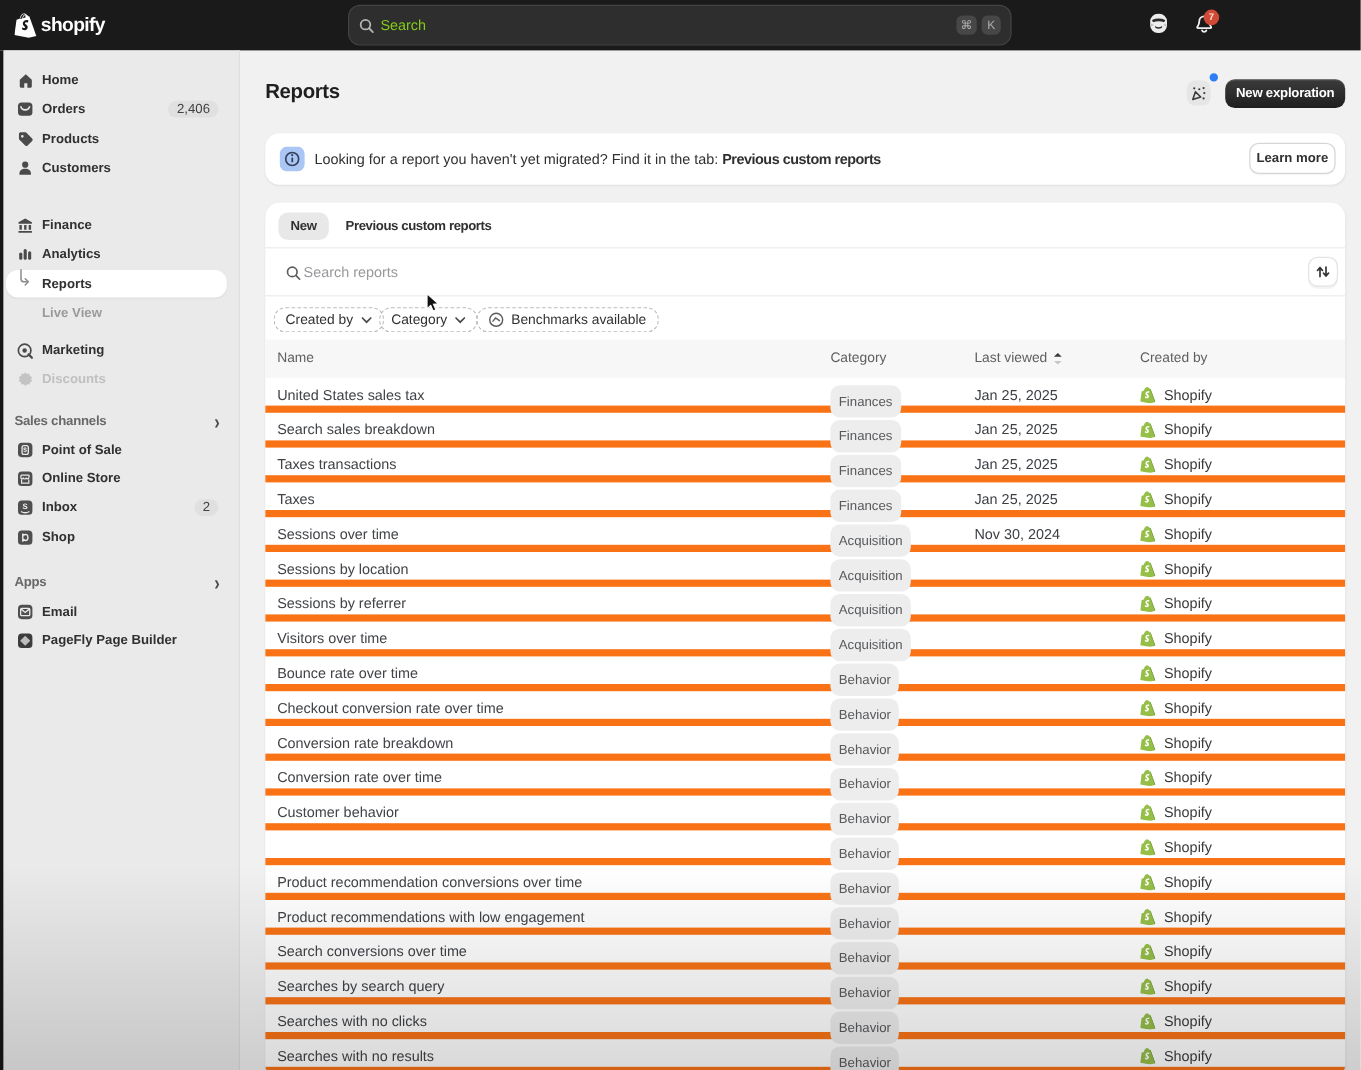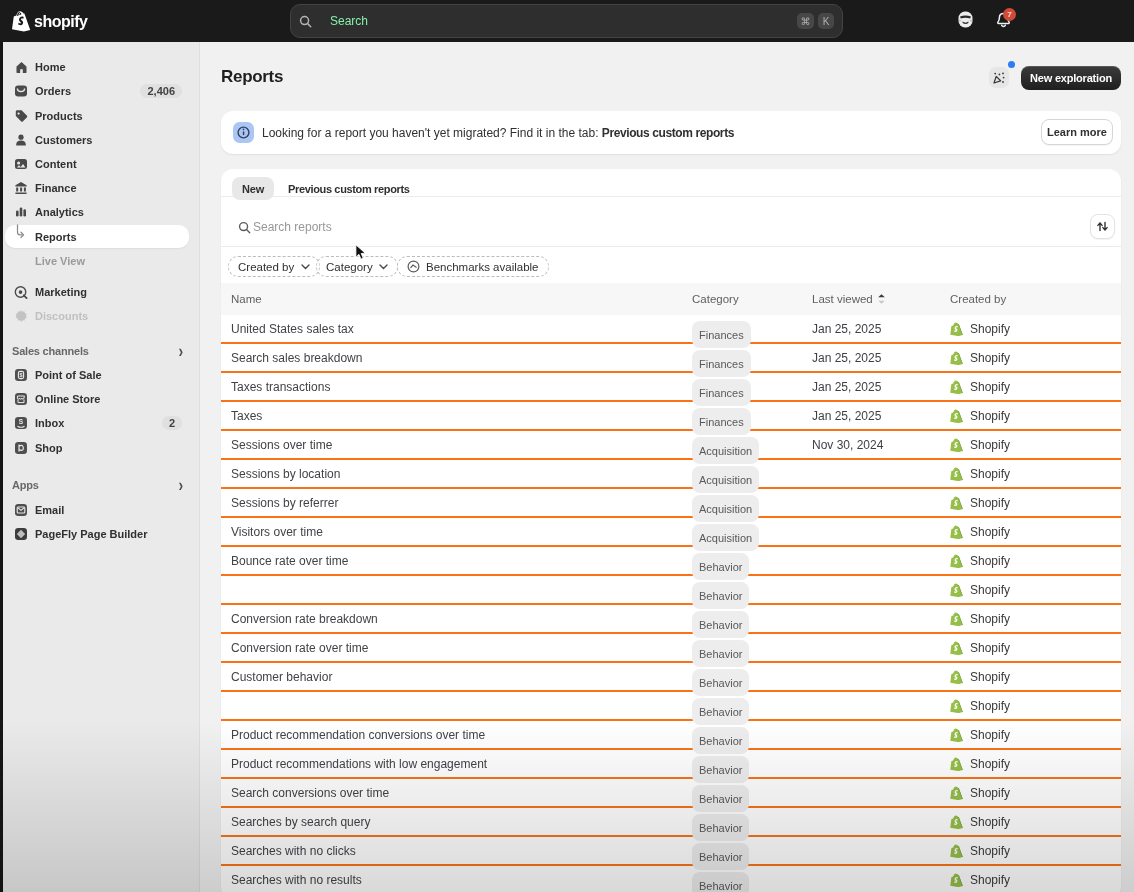--- a/index.html
+++ b/index.html
@@ -5,60 +5,60 @@
   * { margin:0; padding:0; box-sizing:border-box; }
   html,body { width:1134px; height:892px; overflow:hidden; }
   body { font-family:"Liberation Sans", sans-serif; background:#f1f1f1; position:relative; }
   .abs { position:absolute; }
 
   
   #topbar { position:absolute; left:0; top:0; width:1134px; height:42px; background:#1a1a1a; }
   #logo { position:absolute; left:12px; top:11px; display:flex; align-items:center; }
   #logoword { color:#fff; font-size:16px; font-weight:bold; margin-left:3px; letter-spacing:-0.5px; }
   #searchbox { position:absolute; left:290px; top:4px; width:553px; height:34px; background:#2e2e2e; border:1px solid #434343; border-radius:10px; display:flex; align-items:center; padding:0 8px; }
-  #searchbox .stext { color:#86efac; font-size:12px; margin-left:18px; flex:1; }
+  #searchbox .stext { color:#84cc16; font-size:12px; margin-left:5px; flex:1; }
   .kbd { background:#474747; color:#b0b0b0; border-radius:5px; font-size:10px; height:16px; min-width:16px; display:inline-flex; align-items:center; justify-content:center; margin-left:4px; padding:0 3px; }
 
   
   #leftstrip { position:absolute; left:0; top:42px; width:3px; height:850px; background:#161616; }
   #sidebar { position:absolute; left:3px; top:42px; width:197px; height:868px; background:#eaeaea; border-right:1px solid #dedede; }
   .navitem { position:absolute; left:5px; right:17px; height:24px; display:flex; align-items:center; }
   .navitem .ic { width:14px; height:15px; margin-left:6px; display:flex; align-items:center; justify-content:center; flex:none; }
   .navitem .lbl { font-size:11px; font-weight:bold; color:#303030; margin-left:7px; flex:1; white-space:nowrap; }
-  .navitem .badge { background:#e0e0e0; border-radius:7px; font-size:11px; color:#424242; padding:1px 7px; font-weight:bold; }
+  .navitem .badge { background:#e0e0e0; border-radius:7px; font-size:11px; color:#424242; padding:1px 7px; font-weight:normal; }
   .sechead { position:absolute; left:9px; right:15px; display:flex; align-items:center; font-size:11px; color:#686868; font-weight:bold; letter-spacing:-0.2px; }
   .chev { margin-left:auto; margin-right:1px; color:#4f4f4f; font-size:14px; font-weight:bold; transform:scaleY(1.25); }
   #selpill { position:absolute; left:2px; top:183px; width:184px; height:23px; background:#fff; border-radius:10px; box-shadow:0 1px 2px rgba(0,0,0,.06); }
 
   
   #heading { position:absolute; left:221px; top:67px; font-size:17px; font-weight:bold; color:#1f1f1f; letter-spacing:-0.3px; }
   #expbtn { position:absolute; left:989px; top:67px; width:20px; height:21px; background:#e6e6e6; border-radius:7px; display:flex; align-items:center; justify-content:center; }
   #bluedot { position:absolute; left:1008px; top:61px; width:7px; height:7px; border-radius:50%; background:#2e7cf6; }
   #newexp { position:absolute; left:1021px; top:66px; width:100px; height:24px; background:linear-gradient(180deg,#3b3b3b,#1f1f1f); border-radius:8px; color:#fff; font-size:11px; font-weight:bold; letter-spacing:-0.2px; display:flex; align-items:center; justify-content:center; box-shadow:inset 0 1px 0 rgba(255,255,255,.15); }
 
   
   #banner { position:absolute; left:221px; top:111px; width:900px; height:43px; background:#fff; border-radius:12px; box-shadow:0 1px 2px rgba(0,0,0,.07); }
   #banner .btext { position:absolute; left:41px; top:0; height:43px; display:flex; align-items:center; font-size:12px; color:#303030; }
   #banner .btext b { letter-spacing:-0.4px; }
   #learnmore { position:absolute; right:8px; top:8px; width:72px; height:26px; border:1px solid #d6d6d6; border-radius:8px; background:#fff; font-size:11px; font-weight:bold; color:#303030; display:flex; align-items:center; justify-content:center; box-shadow:0 1px 0 rgba(0,0,0,.04); }
 
   
   #card { position:absolute; left:221px; top:169px; width:900px; height:730px; background:#fff; border-radius:12px; box-shadow:0 1px 2px rgba(0,0,0,.07); overflow:hidden; }
-  #tabsrow { position:absolute; left:0; top:0; width:100%; height:28px; border-bottom:1px solid #ebebeb; }
+  #tabsrow { position:absolute; left:0; top:0; width:100%; height:38px; border-bottom:1px solid #ebebeb; }
   #tabnew { position:absolute; left:11px; top:8px; width:42px; height:23px; background:#e8e8e8; border-radius:8px; display:flex; align-items:center; justify-content:center; font-size:11px; font-weight:bold; color:#303030; letter-spacing:-0.2px; }
   #tabprev { position:absolute; left:67px; top:8px; height:23px; display:flex; align-items:center; font-size:11px; font-weight:bold; color:#303030; letter-spacing:-0.35px; }
   #searchrow { position:absolute; left:0; top:38px; width:100%; height:40px; border-bottom:1px solid #ebebeb; }
   #searchrow .ph { position:absolute; left:32px; top:0; height:40px; display:flex; align-items:center; font-size:12px; color:#98989c; }
   #sortbtn { position:absolute; right:6px; top:7px; width:25px; height:25px; border:1px solid #e3e3e3; border-radius:8px; background:#fff; box-shadow:0 1px 1px rgba(0,0,0,.05); display:flex; align-items:center; justify-content:center; }
   #filterrow { position:absolute; left:0; top:78px; width:100%; height:36px; }
   .chip { position:absolute; top:9px; height:21px; border:1px dashed #bcbcbc; border-radius:10px; display:flex; align-items:center; font-size:11.5px; color:#303030; padding:0 9px; }
   #thead { position:absolute; left:0; top:114px; width:100%; height:32px; background:#f7f7f7; font-size:11.5px; color:#5f5f5f; }
   #thead span { position:absolute; top:0; height:32px; display:flex; align-items:center; }
   #rows { position:absolute; left:0; top:146px; width:100%; }
-  .row { position:relative; width:100%; height:29px; border-bottom:2px solid #f97316; }
+  .row { position:relative; width:100%; height:29px; border-bottom:6px solid #f97316; }
   .row .nm { position:absolute; left:10px; top:0; height:28px; display:flex; align-items:center; font-size:12px; color:#404347; }
   .row .cat { position:absolute; left:471px; top:6px; height:27px; background:#ededed; border-radius:8px; font-size:11px; color:#57595c; display:flex; align-items:center; padding:0 7px; }
   .row .dt { position:absolute; left:591px; top:0; height:28px; display:flex; align-items:center; font-size:12px; color:#3c3f44; }
   .row .cb { position:absolute; left:729px; top:0; height:28px; display:flex; align-items:center; font-size:12px; color:#3a3a3a; }
   .row .cb svg { margin-right:7px; }
 
   
   #scrim { position:absolute; left:0; top:720px; width:1134px; height:172px; background:linear-gradient(180deg, rgba(0,0,0,0) 0%, rgba(0,0,0,0.15) 100%); pointer-events:none; }
   #cursor { position:absolute; left:355px; top:244px; }
 </style>
@@ -129,31 +129,20 @@
     <span class="lbl">Products</span>
   </div>
   <div class="navitem" style="top:86px">
     <span class="ic">
         <svg width="14" height="14" viewBox="0 0 14 14">
           <circle cx="7" cy="4.2" r="2.6" fill="#4a4a4a"></circle>
           <path fill="#4a4a4a" d="M7 7.6c-2.9 0-4.8 1.6-4.8 4v1h9.6v-1c0-2.4-1.9-4-4.8-4z"></path>
         </svg>
       </span>
     <span class="lbl">Customers</span>
-  </div>
-  <div class="navitem" style="top:110px">
-    <span class="ic">
-        <svg width="14" height="14" viewBox="0 0 14 14">
-          <rect x="1" y="2" width="12" height="10" rx="2.5" fill="#4a4a4a"></rect>
-          <circle cx="4.6" cy="6" r="1.5" fill="#eaeaea"></circle>
-          <path d="M2.8 10.5 5 8.2l2 2.3z" fill="#eaeaea"></path>
-          <path d="M6.4 10.5 9 7l2.4 3.5z" fill="#eaeaea"></path>
-        </svg>
-      </span>
-    <span class="lbl">Content</span>
   </div>
   <div class="navitem" style="top:134px">
     <span class="ic">
         <svg width="14" height="14" viewBox="0 0 14 14">
           <path fill="#4a4a4a" d="M7 1 1.4 4.2v1.2h11.2V4.2zM2.2 6.4h2v4h-2zm3.9 0h2v4h-2zm3.8 0h2v4h-2zM1.4 11.4h11.2v1.5H1.4z"></path>
         </svg>
       </span>
     <span class="lbl">Finance</span>
   </div>
   <div class="navitem" style="top:158px">
@@ -407,20 +396,21 @@
   <div class="row">
         <span class="nm">Bounce rate over time</span>
         <span class="cat">Behavior</span>
         <span class="cb"><svg width="13" height="14" viewBox="0 0 14 15">
             <path fill="#96bf48" d="M9.4 2.2c-.2-.1-.4-.1-.6 0-.2-.5-.5-1.2-1.2-1.2h-.1C7.2.6 6.8.4 6.4.4 4.6.4 3.7 2.7 3.4 3.8l-1.5.5c-.5.1-.5.2-.5.6L.3 13.6l8.8 1.6L13.8 14S9.7 2.4 9.6 2.3c0-.1-.1-.1-.2-.1z"></path>
             <path fill="#5e8e3e" d="M9.4 2.2c-.1 0-.2 0-.3.1.1.1 4.2 11.7 4.2 11.7h.5z"></path>
             <path fill="#fff" d="M8.5 4.6l-.4 1.2s-.4-.2-1-.2c-.8 0-.8.5-.8.6 0 .7 1.7.9 1.7 2.5 0 1.2-.8 2-1.8 2-1.3 0-1.9-.8-1.9-.8l.3-1.1s.7.6 1.2.6c.4 0 .5-.3.5-.5 0-.8-1.4-.9-1.4-2.3 0-1.2.8-2.3 2.5-2.3.7 0 1.1.3 1.1.3z"></path>
           </svg>Shopify</span>
       </div>
   <div class="row">
+        <span class="nm">Checkout conversion rate over time</span>
         <span class="cat">Behavior</span>
         <span class="cb"><svg width="13" height="14" viewBox="0 0 14 15">
             <path fill="#96bf48" d="M9.4 2.2c-.2-.1-.4-.1-.6 0-.2-.5-.5-1.2-1.2-1.2h-.1C7.2.6 6.8.4 6.4.4 4.6.4 3.7 2.7 3.4 3.8l-1.5.5c-.5.1-.5.2-.5.6L.3 13.6l8.8 1.6L13.8 14S9.7 2.4 9.6 2.3c0-.1-.1-.1-.2-.1z"></path>
             <path fill="#5e8e3e" d="M9.4 2.2c-.1 0-.2 0-.3.1.1.1 4.2 11.7 4.2 11.7h.5z"></path>
             <path fill="#fff" d="M8.5 4.6l-.4 1.2s-.4-.2-1-.2c-.8 0-.8.5-.8.6 0 .7 1.7.9 1.7 2.5 0 1.2-.8 2-1.8 2-1.3 0-1.9-.8-1.9-.8l.3-1.1s.7.6 1.2.6c.4 0 .5-.3.5-.5 0-.8-1.4-.9-1.4-2.3 0-1.2.8-2.3 2.5-2.3.7 0 1.1.3 1.1.3z"></path>
           </svg>Shopify</span>
       </div>
   <div class="row">
         <span class="nm">Conversion rate breakdown</span>
         <span class="cat">Behavior</span>

